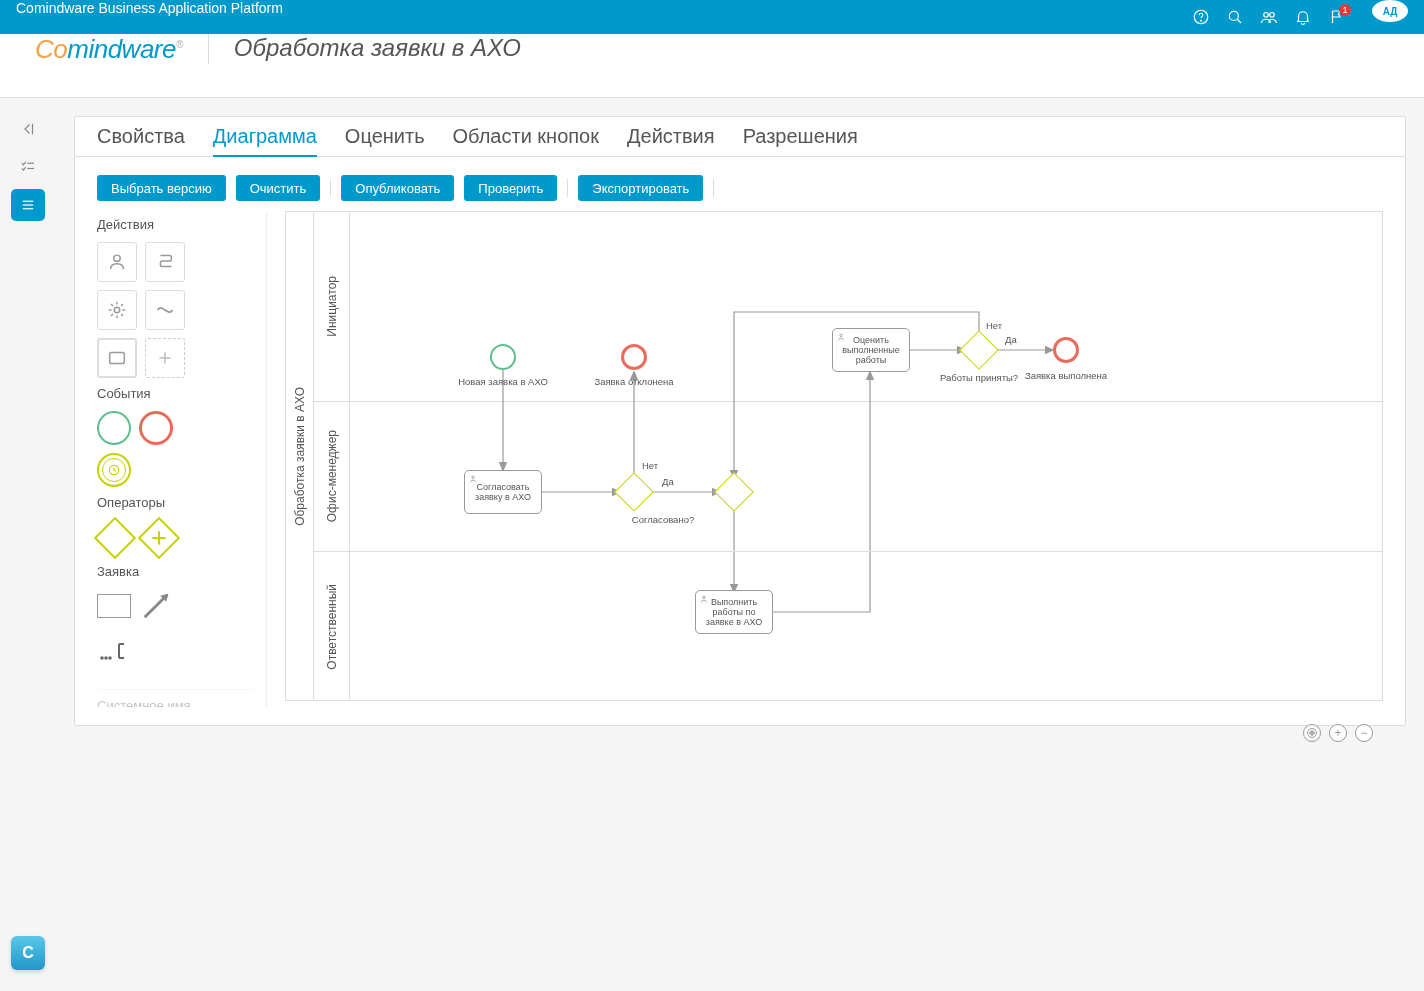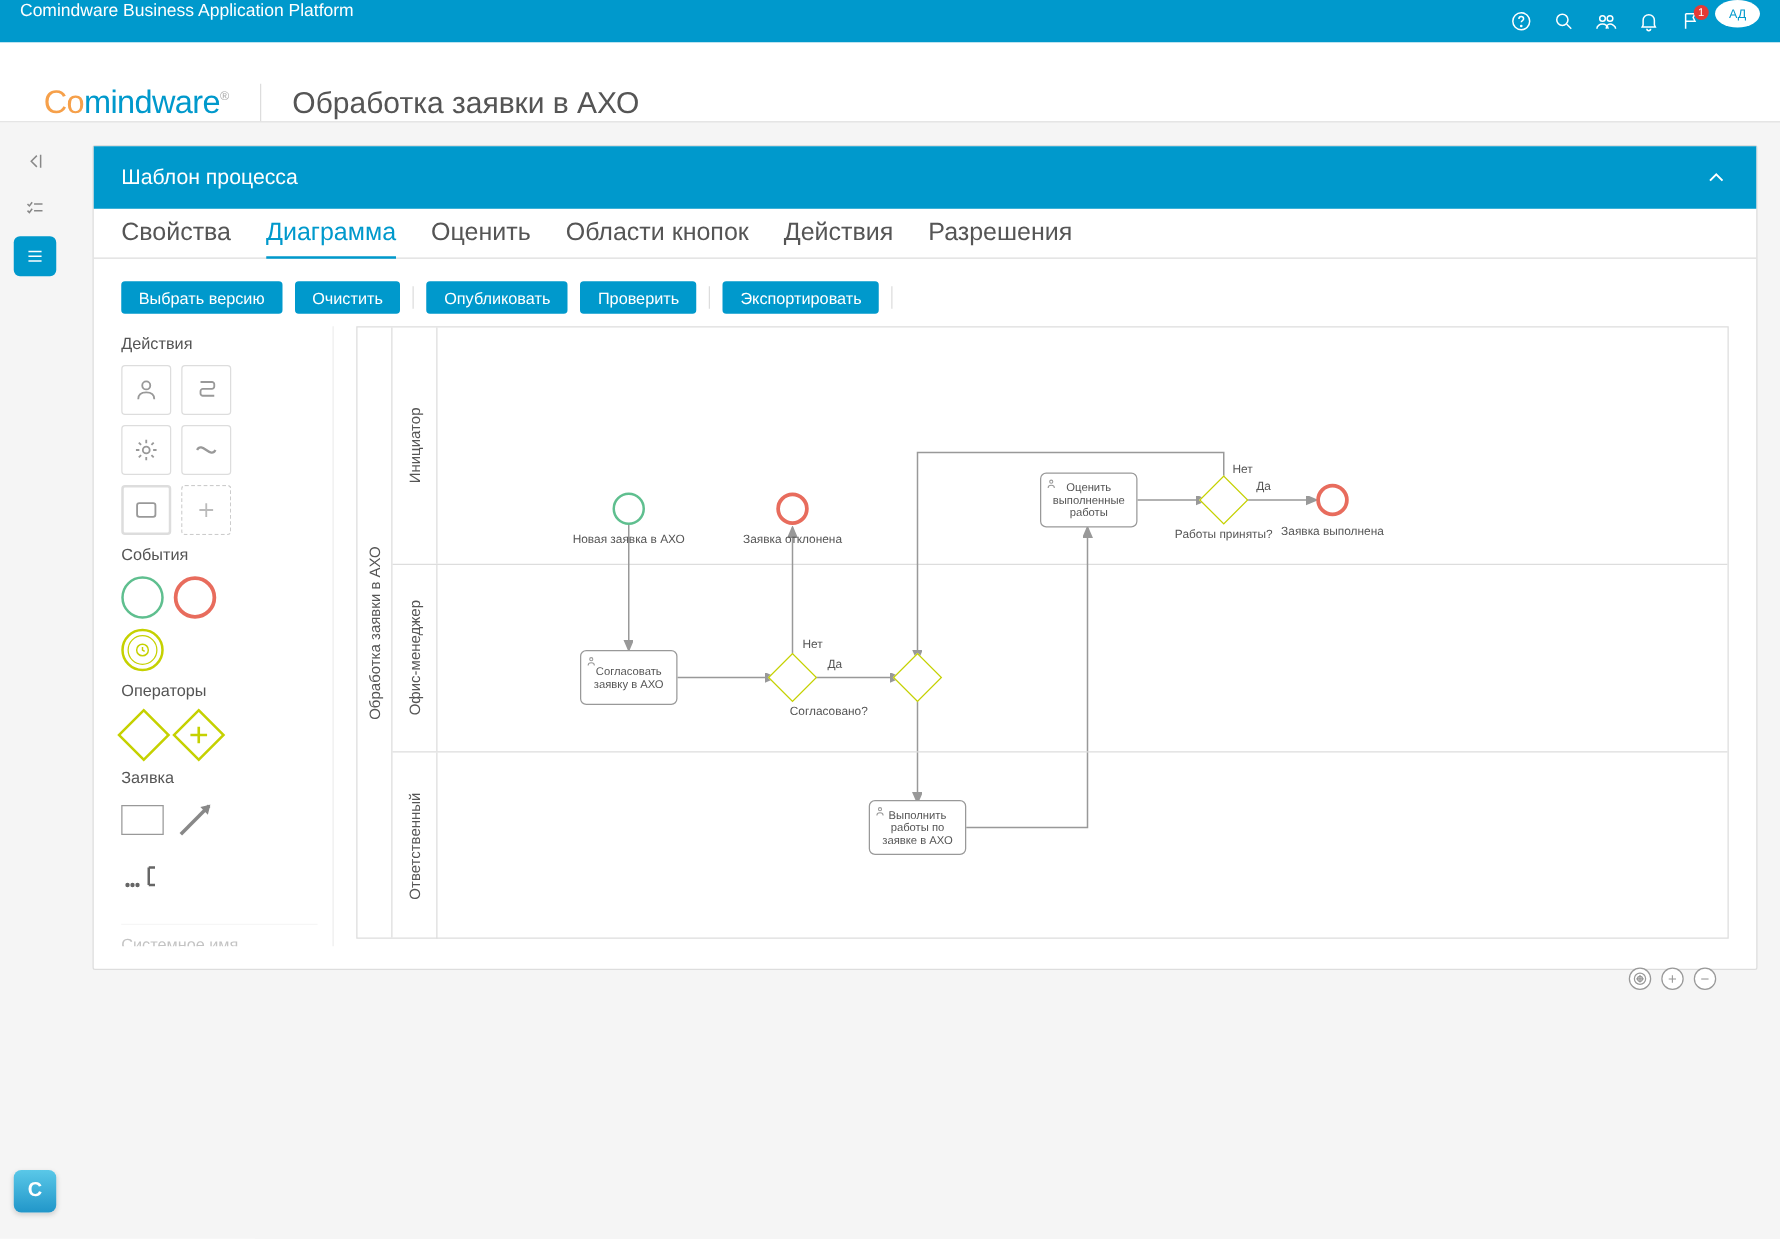--- a/index.html
+++ b/index.html
@@ -17,24 +17,24 @@
   *{box-sizing:border-box;}
   body{margin:0;font-family:"Segoe UI",Arial,sans-serif;font-size:13px;color:var(--text);background:var(--bg);}
   
   
   .topbar{height:34px;background:var(--blue);color:#fff;display:flex;align-items:flex-start;padding:0 16px;}
   .topbar-title{font-size:14px;}
   .topbar-spacer{flex:1;}
   .topbar-icon{width:34px;height:34px;display:flex;align-items:center;justify-content:center;cursor:pointer;position:relative;}
   .topbar-icon svg{width:18px;height:18px;stroke:#fff;fill:none;stroke-width:1.6;}
   .badge{position:absolute;top:4px;right:3px;background:#e53935;color:#fff;font-size:9px;line-height:12px;min-width:12px;text-align:center;border-radius:6px;padding:0 2px;}
-  .avatar{width:36px;height:22px;border-radius:50%;background:#fff;color:var(--blue);font-size:10px;font-weight:400;display:flex;align-items:center;justify-content:center;margin-left:2px;}
-  
-  
-  .header{background:#fff;height:64px;display:flex;align-items:flex-end;padding:0 35px;border-bottom:1px solid var(--border);}
+  .avatar{width:36px;height:22px;border-radius:50%;background:#fff;color:var(--blue);font-size:10px;font-weight:700;display:flex;align-items:center;justify-content:center;margin-left:18px;}
+  
+  
+  .header{background:#fff;height:64px;display:flex;align-items:flex-start;padding:0 35px;border-bottom:1px solid var(--border);font-style:italic;}
   .logo{font-size:26px;font-weight:300;letter-spacing:-0.5px;}
   .logo .c1{color:var(--orange);}
   .logo .c2{color:var(--blue);}
   .logo sup{font-size:10px;color:#aaa;vertical-align:super;}
   .vdiv{width:1px;height:30px;background:var(--border);margin:0 25px;}
   .page-title{font-size:24px;font-weight:400;color:#555;}
   
   
   .body-row{display:flex;min-height:calc(991px - 104px);}
   .rail{width:56px;background:var(--bg);padding-top:15px;display:flex;flex-direction:column;align-items:center;gap:6px;position:relative;}
@@ -164,27 +164,20 @@
           <line x1="5" y1="7" x2="19" y2="7"></line>
           <line x1="5" y1="12" x2="19" y2="12"></line>
           <line x1="5" y1="17" x2="19" y2="17"></line>
         </svg>
       </div>
     <div class="rail-bottom">C</div>
   </div>
 
   <div class="main">
     <div class="panel">
-      <div class="panel-head">
-        <span>Шаблон процесса</span>
-        <div class="panel-head-spacer"></div>
-        <div class="chev"><svg viewBox="0 0 24 24">
-              <path d="M6 15l6-6 6 6"></path>
-            </svg></div>
-      </div>
 
       <div class="tabs">
         <div class="tab">Свойства</div>
         <div class="tab active">Диаграмма</div>
         <div class="tab">Оценить</div>
         <div class="tab">Области кнопок</div>
         <div class="tab">Действия</div>
         <div class="tab">Разрешения</div>
       </div>
 

